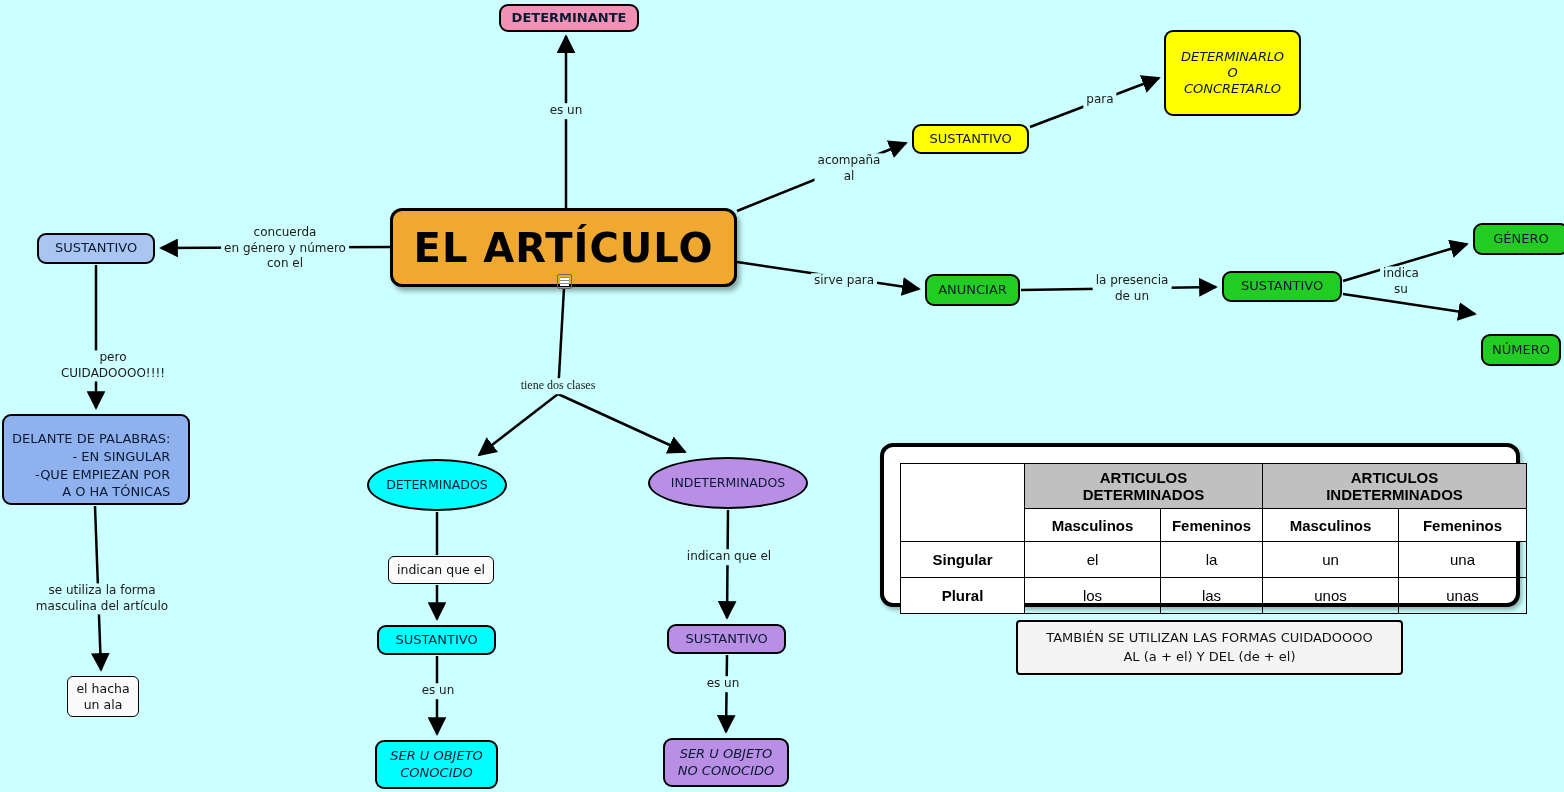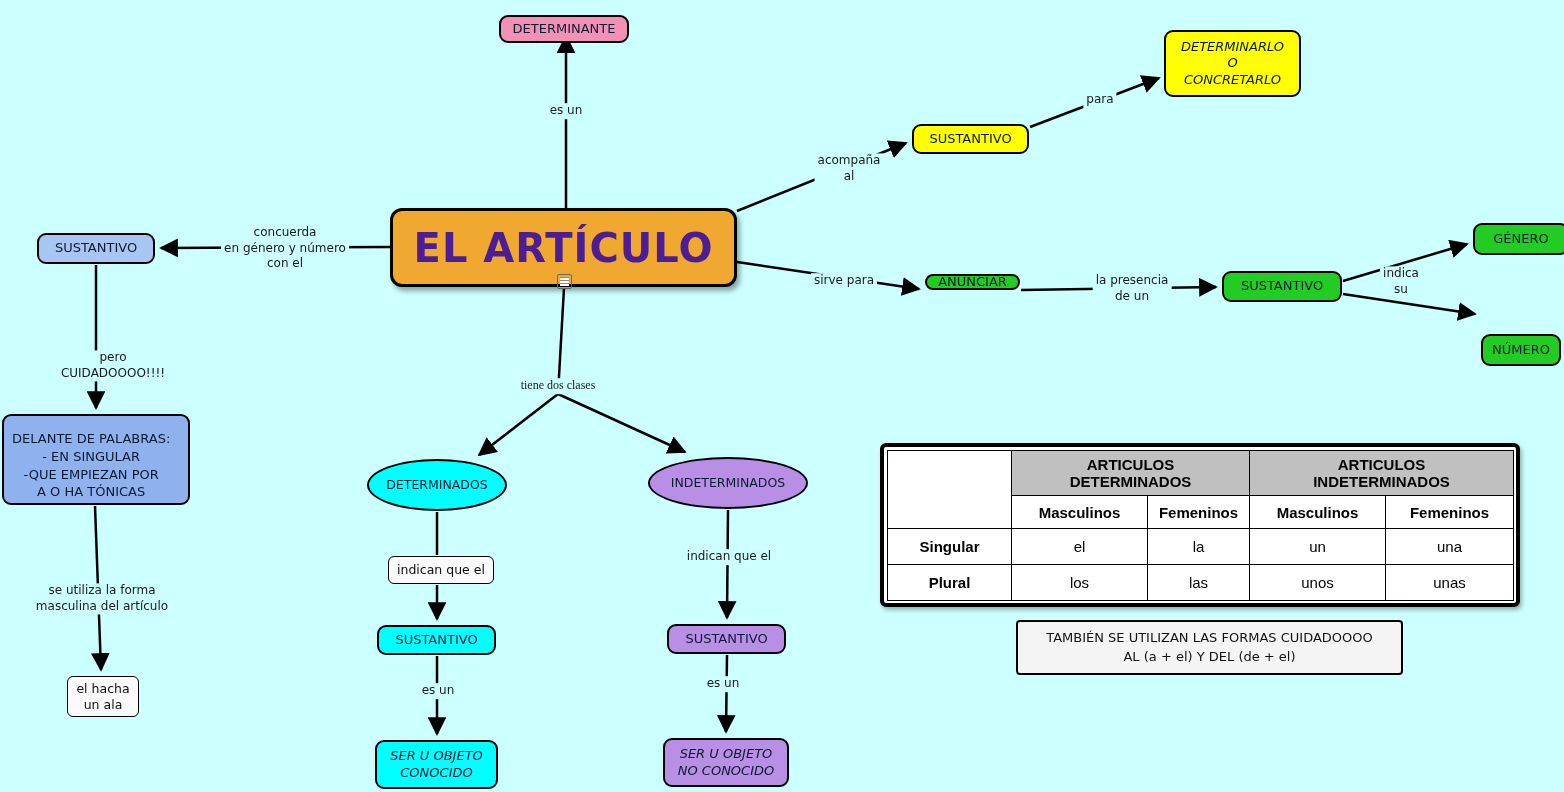--- a/index.html
+++ b/index.html
@@ -14,29 +14,29 @@
   .node{
     position:absolute;z-index:3;
     display:flex;align-items:center;justify-content:center;
     text-align:center;white-space:pre-line;
     border:2px solid #000;border-radius:9px;
     font-size:13px;color:#0b1a33;line-height:1.25;
     box-sizing:border-box;
   }
   .node.main{
     background:#F0A830;border-width:3px;border-radius:12px;
-    font-size:40px;font-weight:bold;color:#4c1d95;
+    font-size:40px;font-weight:bold;color:#000000;
     box-shadow:3px 4px 5px rgba(0,0,0,0.35);
     letter-spacing:1px;
   }
   .node.pink{background:#F291B5;}
   .node.yellow{background:#FFFF00;}
   .node.green{background:#22CC22;}
   .node.lightblue{background:#A9C5F2;}
-  .node.blue{background:#8FB2EE;text-align:center;justify-content:flex-start;padding:18px 6px 6px 8px;line-height:1.35;}
+  .node.blue{background:#8FB2EE;text-align:right;justify-content:flex-start;padding:18px 6px 6px 8px;line-height:1.35;}
   .node.cyan{background:#00FFFF;}
   .node.purple{background:#B98FE6;}
   .node.white{background:#FAFAFA;border-width:1.5px;border-radius:6px;font-size:12.5px;color:#111;}
   .node.ellipse{border-radius:50%;font-size:12.5px;}
   .node.italic{font-style:italic;}
 
   
   .edge-label{
     position:absolute;z-index:2;transform:translate(-50%,-50%);
     background:#CCFFFF;padding:0 3px;
@@ -49,22 +49,22 @@
     position:absolute;z-index:4;width:15px;height:15px;
     background:#fff;border:1px solid #666;border-radius:2px;
     box-sizing:border-box;
     background-image:repeating-linear-gradient(#fff 0 2px,#8a8a8a 2px 3px);
     background-clip:content-box;padding:2px;
   }
 
   
   .table-wrap{
     position:absolute;left:880px;top:443px;width:640px;height:164px;z-index:3;
-    background:#fff;border:4px solid #000;border-radius:6px;
-    box-sizing:border-box;padding:3px;
+    background:#fff;border:4px solid #000;border-radius:13px;
+    box-sizing:border-box;padding:16px;
     box-shadow:2px 3px 4px rgba(0,0,0,0.3);
   }
   .table-wrap table{
     border-collapse:collapse;width:100%;height:100%;table-layout:fixed;
     font-family:"Liberation Sans",sans-serif;font-size:15px;color:#000;
   }
   .table-wrap th,.table-wrap td{
     border:1px solid #000;text-align:center;vertical-align:middle;
     padding:2px;white-space:pre-line;
   }
@@ -135,28 +135,28 @@
   <div class="edge-label" style="left:102px;top:599px;">se utiliza la forma
 masculina del artículo</div>
   <div class="edge-label" style="left:558px;top:386px;font-family:Liberation Serif, serif;">tiene dos clases</div>
   <div class="edge-label" style="left:729px;top:557px;">indican que el</div>
   <div class="edge-label" style="left:438px;top:691px;">es un</div>
   <div class="edge-label" style="left:723px;top:684px;">es un</div>
 
   <div class="node main" style="left:390px;top:208px;width:347px;height:79px;">EL ARTÍCULO</div>
   <div class="res-icon" style="left:557px;top:274px;"></div>
 
-  <div class="node pink" style="left:499px;top:15px;width:130px;height:28px;">DETERMINANTE</div>
+  <div class="node pink" style="left:499px;top:4px;width:140px;height:28px;font-weight:bold;">DETERMINANTE</div>
 
   <div class="node yellow" style="left:912px;top:124px;width:117px;height:30px;">SUSTANTIVO</div>
-  <div class="node yellow italic" style="left:1164px;top:30px;width:137px;height:67px;border-radius:9px;">DETERMINARLO
+  <div class="node yellow italic" style="left:1164px;top:30px;width:137px;height:86px;border-radius:9px;">DETERMINARLO
 O
 CONCRETARLO</div>
 
-  <div class="node green" style="left:925px;top:274px;width:95px;height:16px;">ANUNCIAR</div>
+  <div class="node green" style="left:925px;top:274px;width:95px;height:32px;">ANUNCIAR</div>
   <div class="node green" style="left:1222px;top:271px;width:120px;height:31px;">SUSTANTIVO</div>
   <div class="node green" style="left:1473px;top:223px;width:96px;height:32px;">GÉNERO</div>
   <div class="node green" style="left:1481px;top:302px;width:80px;height:32px;margin-top:32px;">NÚMERO</div>
 
   <div class="node lightblue" style="left:37px;top:233px;width:118px;height:31px;">SUSTANTIVO</div>
   <div class="node blue" style="left:2px;top:414px;width:188px;height:91px;">DELANTE DE PALABRAS:
 - EN SINGULAR
 -QUE EMPIEZAN POR
 A O HA TÓNICAS</div>
   <div class="node white" style="left:67px;top:676px;width:72px;height:41px;">el hacha

